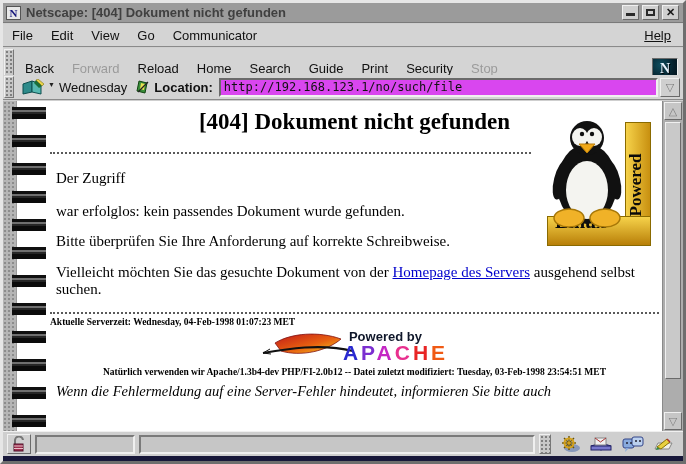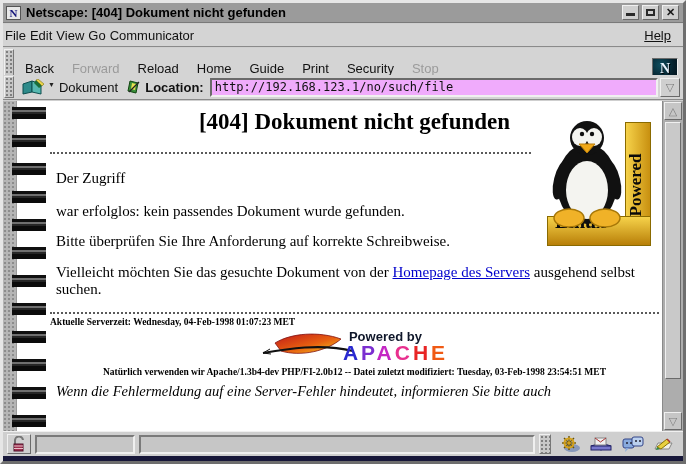--- a/index.html
+++ b/index.html
@@ -9,34 +9,34 @@
     background:#cfcfcf;
     border:3px solid;border-color:#e6e6e6 #6e6e6e #6e6e6e #e6e6e6;
     font-family:"Liberation Sans",sans-serif;
   }
   
   .titlebar{position:absolute;left:0;top:0;right:0;height:20px;background:#9b9b9b;
     display:flex;align-items:center;border-bottom:1px solid #7a7a7a;}
   .tb-icon{width:15px;height:14px;margin:0 5px 0 3px;background:#e8e8e8;
     border:1px solid #555;color:#15157a;font:bold 11px "Liberation Serif",serif;
     display:flex;align-items:center;justify-content:center;}
-  .tb-title{color:#000000;font:bold 13px "Liberation Sans",sans-serif;flex:1;
+  .tb-title{color:#404040;font:bold 13px "Liberation Sans",sans-serif;flex:1;
     white-space:nowrap;overflow:hidden;}
   .winbtns{display:flex;gap:3px;margin-right:4px;}
   .wbtn{width:17px;height:15px;background:#cfcfcf;border:1px solid;
     border-color:#f0f0f0 #6a6a6a #6a6a6a #f0f0f0;position:relative;}
   .wbtn .min{position:absolute;left:3px;right:3px;bottom:3px;height:3px;background:#2a2a2a;}
   .wbtn .max{position:absolute;left:3px;right:3px;top:3px;bottom:3px;border:2px solid #2a2a2a;}
   .wbtn .clo{position:absolute;inset:0;color:#1a1a1a;font:bold 11px "Liberation Sans",sans-serif;
     display:flex;align-items:center;justify-content:center;}
   
   .menubar{position:absolute;left:0;top:21px;right:0;height:23px;background:#d4d4d4;
     display:flex;align-items:center;border-bottom:1px solid #8a8a8a;
     font:13px "Liberation Sans",sans-serif;color:#111;}
-  .menu-item{padding:3px 2px;}
+  .menu-item{padding:3px 9px;}
   .menu-help{margin-left:auto;padding:3px 12px;text-decoration:underline;}
   
   .toolbar{position:absolute;left:0;top:45px;right:0;height:42px;background:#d4d4d4;
     display:flex;align-items:center;border-bottom:1px solid #8a8a8a;
     font:13px "Liberation Sans",sans-serif;}
   .grip{width:10px;align-self:stretch;margin:1px 2px 1px 1px;
     background-color:#c8c8c8;
     background-image:radial-gradient(#7f7f7f 1px,transparent 1.1px);
     background-size:4px 4px;border:1px solid;border-color:#f0f0f0 #777 #777 #f0f0f0;}
   .tool-btn{padding:4px 9px;color:#111;}
@@ -46,21 +46,21 @@
     border:1px solid;border-color:#6a6a6a #f0f0f0 #f0f0f0 #6a6a6a;
     color:#e8f4ff;font:bold 14px "Liberation Serif",serif;
     display:flex;align-items:center;justify-content:center;text-shadow:1px 1px 0 #000;}
   
   .locbar{position:absolute;left:0;top:72px;right:0;height:25px;background:#d4d4d4;
     display:flex;align-items:center;border-bottom:1px solid #8a8a8a;
     font:13px "Liberation Sans",sans-serif;color:#111;}
   .bm-wrap{display:flex;align-items:center;gap:4px;padding:0 8px 0 6px;}
   .chev{font-size:7px;color:#222;align-self:flex-start;margin:2px 0 0 -2px;}
   .loc-label{padding:0 6px 0 3px;font-weight:bold;}
-  .urlfield{flex:1;height:19px;margin-right:2px;background:#f0abfc;
+  .urlfield{flex:1;height:19px;margin-right:2px;background:#d946ef;
     border:2px solid;border-color:#6a6a6a #f0f0f0 #f0f0f0 #6a6a6a;
     font:12px "DejaVu Sans Mono",monospace;color:#111;padding:0 3px;outline:none;}
   .url-drop{width:20px;height:19px;background:#cfcfcf;margin-right:3px;
     border:1px solid;border-color:#f0f0f0 #6a6a6a #6a6a6a #f0f0f0;
     display:flex;align-items:center;justify-content:center;color:#777;font-size:11px;}
   
   .content{position:absolute;left:0;top:98px;right:0;bottom:30px;background:#fff;overflow:hidden;}
   .spiral-strip{position:absolute;left:0;top:0;bottom:0;width:14px;background-color:#b5b5b5;
     background-image:radial-gradient(#8c8c8c 1px,transparent 1.2px);background-size:4px 4px;
     border-right:1px solid #9a9a9a;}
@@ -153,38 +153,39 @@
     <span class="menu-item">Communicator</span>
     <span class="menu-help">Help</span>
   </div>
 
   <div class="toolbar">
     <div class="grip"></div>
     <span class="tool-btn">Back</span>
     <span class="tool-btn disabled">Forward</span>
     <span class="tool-btn">Reload</span>
     <span class="tool-btn">Home</span>
+    <span class="tool-btn">Search</span>
     <span class="tool-btn">Guide</span>
     <span class="tool-btn">Print</span>
     <span class="tool-btn">Security</span>
     <span class="tool-btn disabled">Stop</span>
     <div class="nslogo">N</div>
   </div>
 
   <div class="locbar">
     <div class="grip"></div>
     <div class="bm-wrap">
       <svg width="24" height="16" viewBox="0 0 24 16">
         <polygon points="1,5 10,2 10,13 1,15" fill="#2e8b8b" stroke="#0d4f4f"></polygon>
         <polygon points="19,5 10,2 10,13 19,15" fill="#56b8b0" stroke="#0d4f4f"></polygon>
         <polygon points="14,1 20,7 17,9 12,4" fill="#1a6f3a"></polygon>
         <polygon points="20,7 22,5 16,0 14,1" fill="#e8d44a" stroke="#6a5a00" stroke-width="0.5"></polygon>
       </svg>
       <span class="chev">▼</span>
-      <span>Dokument</span>
+      <span>Wednesday</span>
     </div>
     <svg width="16" height="16" viewBox="0 0 16 16">
       <polygon points="4,2 12,4 10,14 2,12" fill="#3a8f3a" stroke="#114411"></polygon>
       <polygon points="6,4 10,5 9,11 5,10" fill="#e8e050"></polygon>
       <line x1="3" y1="13" x2="13" y2="3" stroke="#222" stroke-width="1.2"></line>
     </svg>
     <span class="loc-label">Location:</span>
     <input class="urlfield" value="http://192.168.123.1/no/such/file" style="">
     <div class="url-drop">▽</div>
   </div>

